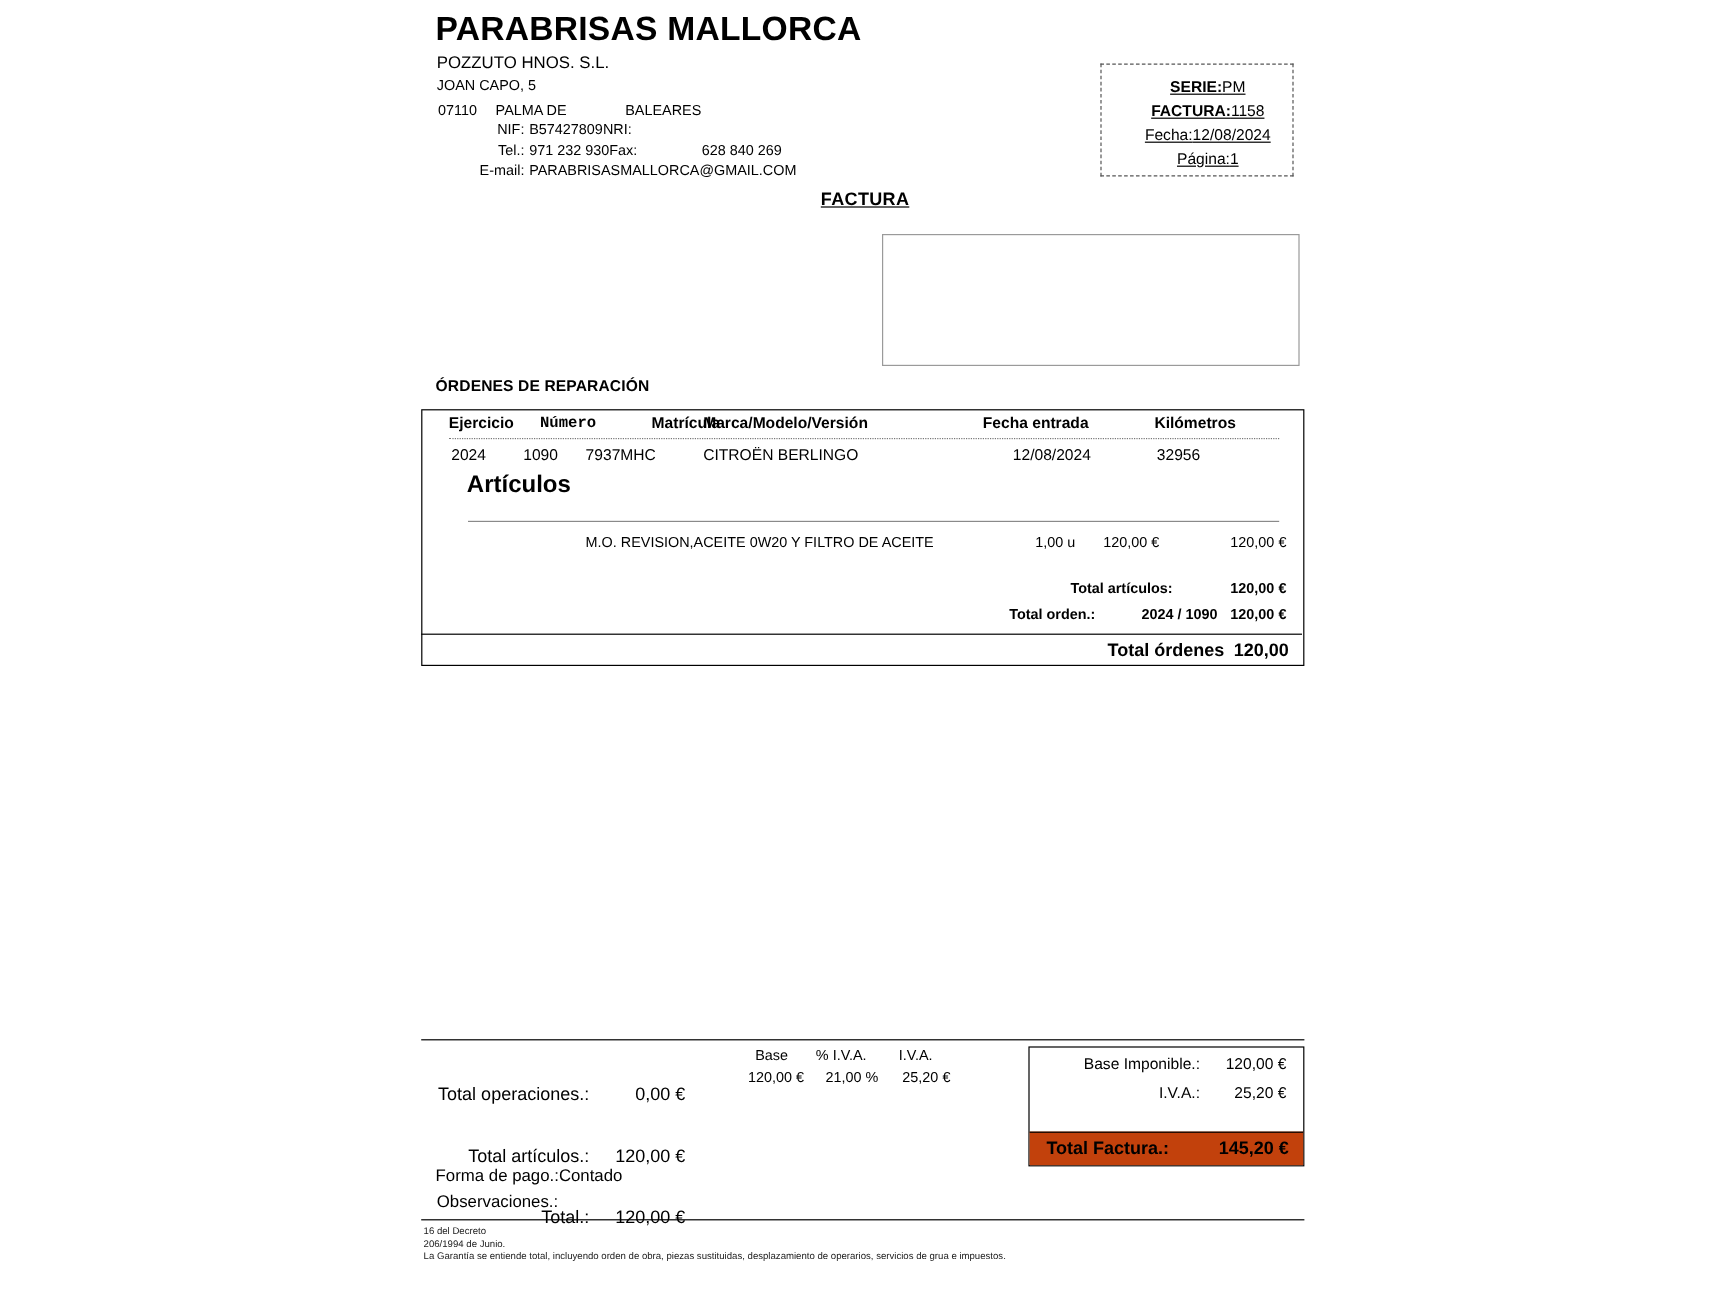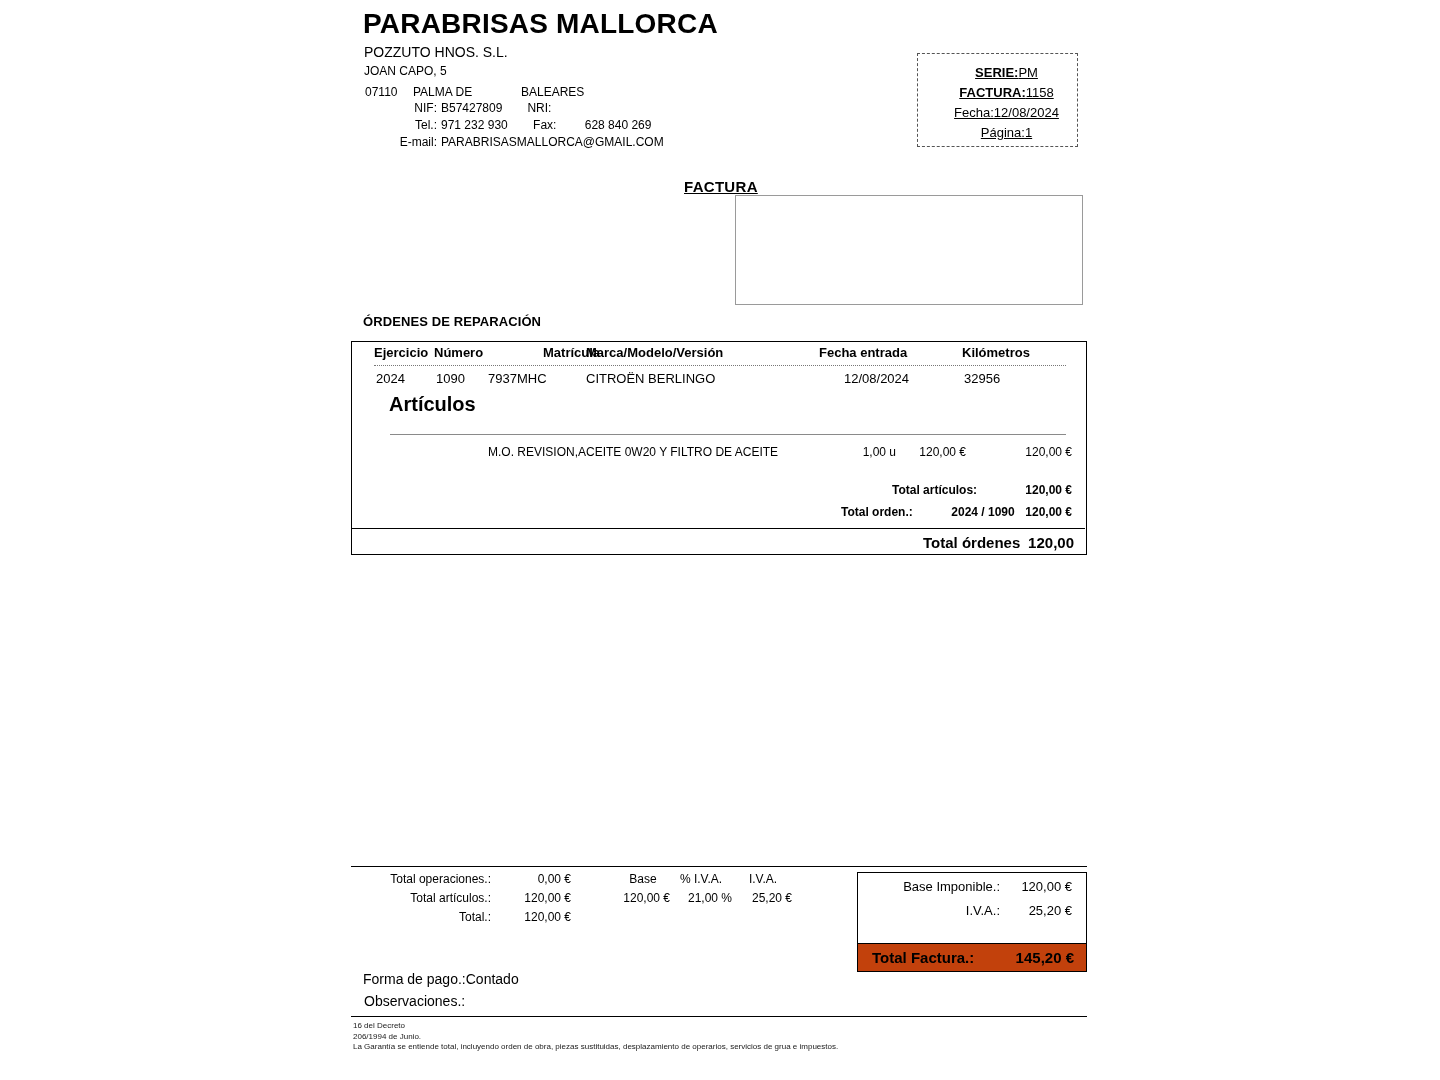--- a/index.html
+++ b/index.html
@@ -58,21 +58,21 @@
   .addr-line .lbl {
     display: inline-block;
     width: 72px;
     text-align: right;
     padding-right: 4px;
   }
   .addr-line .val { display: inline-block; }
   .addr-line .lbl2 {
     display: inline-block;
     width: 74px;
-    text-align: center;
+    text-align: left;
     padding-right: 3px;
   }
   .r-nif  { top: 101px; }
   .r-tel  { top: 118px; }
   .r-mail { top: 135px; }
   .r-mail .lbl { width: 72px; }
 
   
   .ref-box {
     position: absolute;
@@ -93,21 +93,21 @@
   .ref-row .k { font-weight: bold; }
   .ref-row .k-n { font-weight: normal; }
   .rr1 { top: 11px; }
   .rr2 { top: 31px; }
   .rr3 { top: 51px; }
   .rr4 { top: 71px; }
 
   
   .doc-title {
     position: absolute;
-    left: 684px; top: 178px;
+    left: 684px; top: 158px;
     font-size: 15px;
     font-weight: bold;
     text-decoration: underline;
     letter-spacing: 0.3px;
   }
 
   
   .customer-box {
     position: absolute;
     left: 735px; top: 195px;
@@ -140,21 +140,21 @@
     width: 734px; height: 22px;
   }
   .ot-head .th {
     position: absolute;
     font-size: 13px;
     font-weight: bold;
     top: 3px;
     white-space: nowrap;
   }
   .th-ejercicio { left: 22px; }
-  .th-numero    { left: 82px; }
+  .th-numero    { left: 98px; font-family: Liberation Mono, monospace; }
   .th-matricula { left: 151px; padding-left: 40px; }
   .th-marca     { left: 234px; }
   .th-fecha     { left: 467px; }
   .th-km        { left: 610px; }
 
   .rule-dot {
     position: absolute;
     left: 22px; top: 23px;
     width: 692px;
     border-top: 1px dotted #777;
@@ -263,21 +263,21 @@
 
   
   .bottom-rule {
     position: absolute;
     left: 351px; top: 866px;
     width: 736px;
     border-top: 1.5px solid #000;
   }
 
   .tot-left { position: absolute; left: 351px; top: 872px; width: 230px; }
-  .tot-left .row { position: relative; height: 19px; font-size: 12px; }
+  .tot-left .row { position: relative; height: 19px; font-size: 15px; margin-top: 32px; }
   .tot-left .lbl { position: absolute; right: 90px; white-space: nowrap; }
   .tot-left .val { position: absolute; right: 10px; width: 70px; text-align: right; }
 
   .iva-table { position: absolute; left: 608px; top: 872px; }
   .iva-table .hrow, .iva-table .drow {
     position: relative; height: 19px; font-size: 12px; white-space: nowrap;
   }
   .iva-table .c1 { position: absolute; left: 0;  width: 62px; text-align: right; }
   .iva-table .c2 { position: absolute; left: 62px; width: 62px; text-align: right; }
   .iva-table .c3 { position: absolute; left: 126px; width: 58px; text-align: right; }

